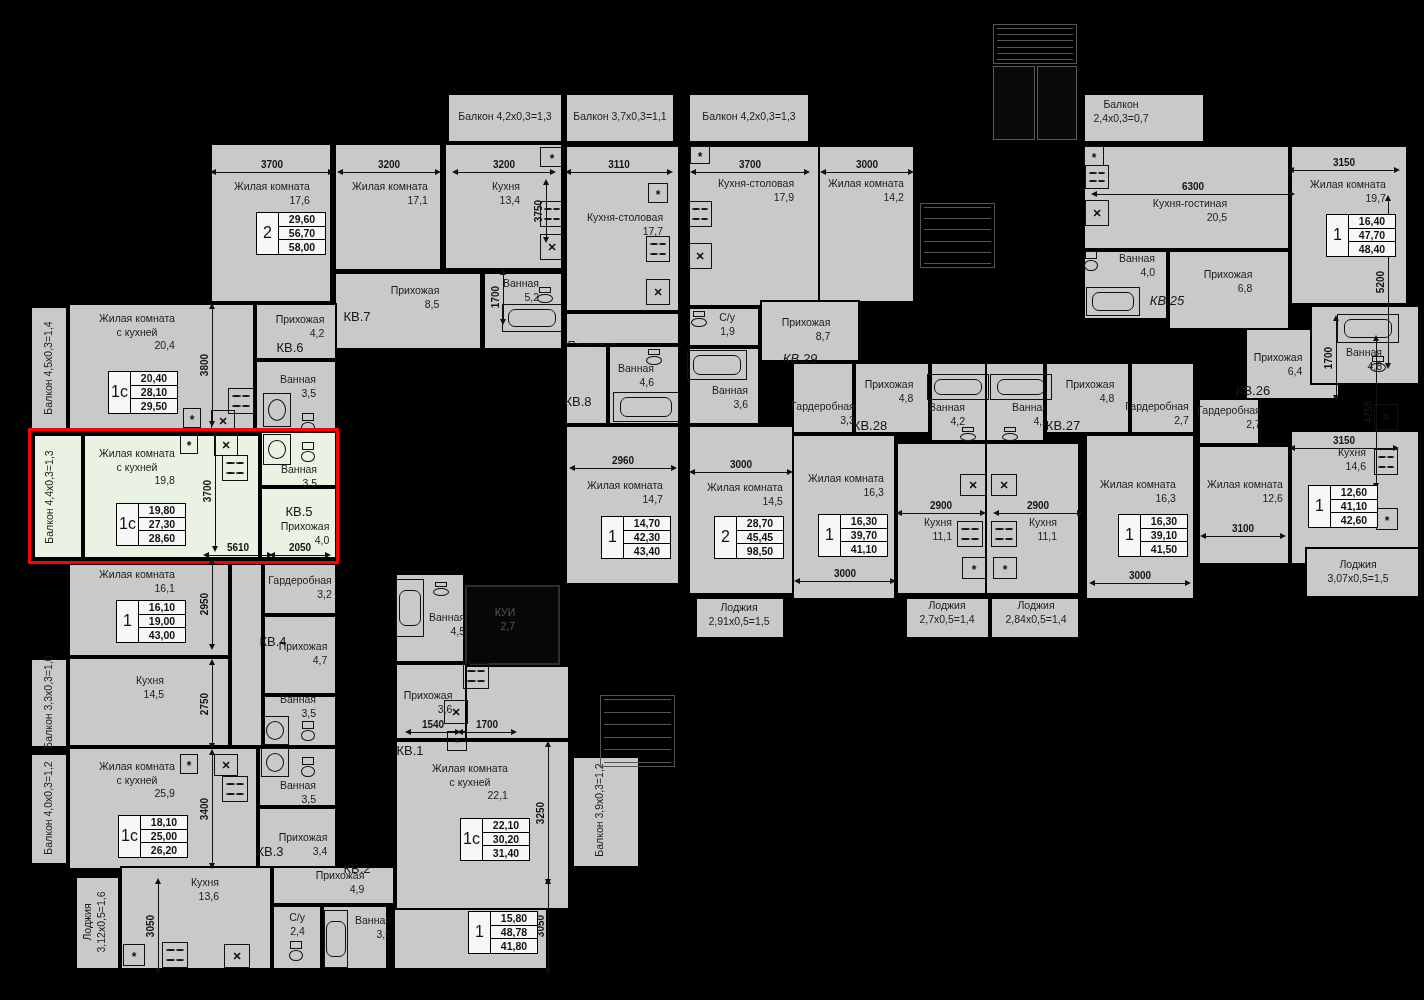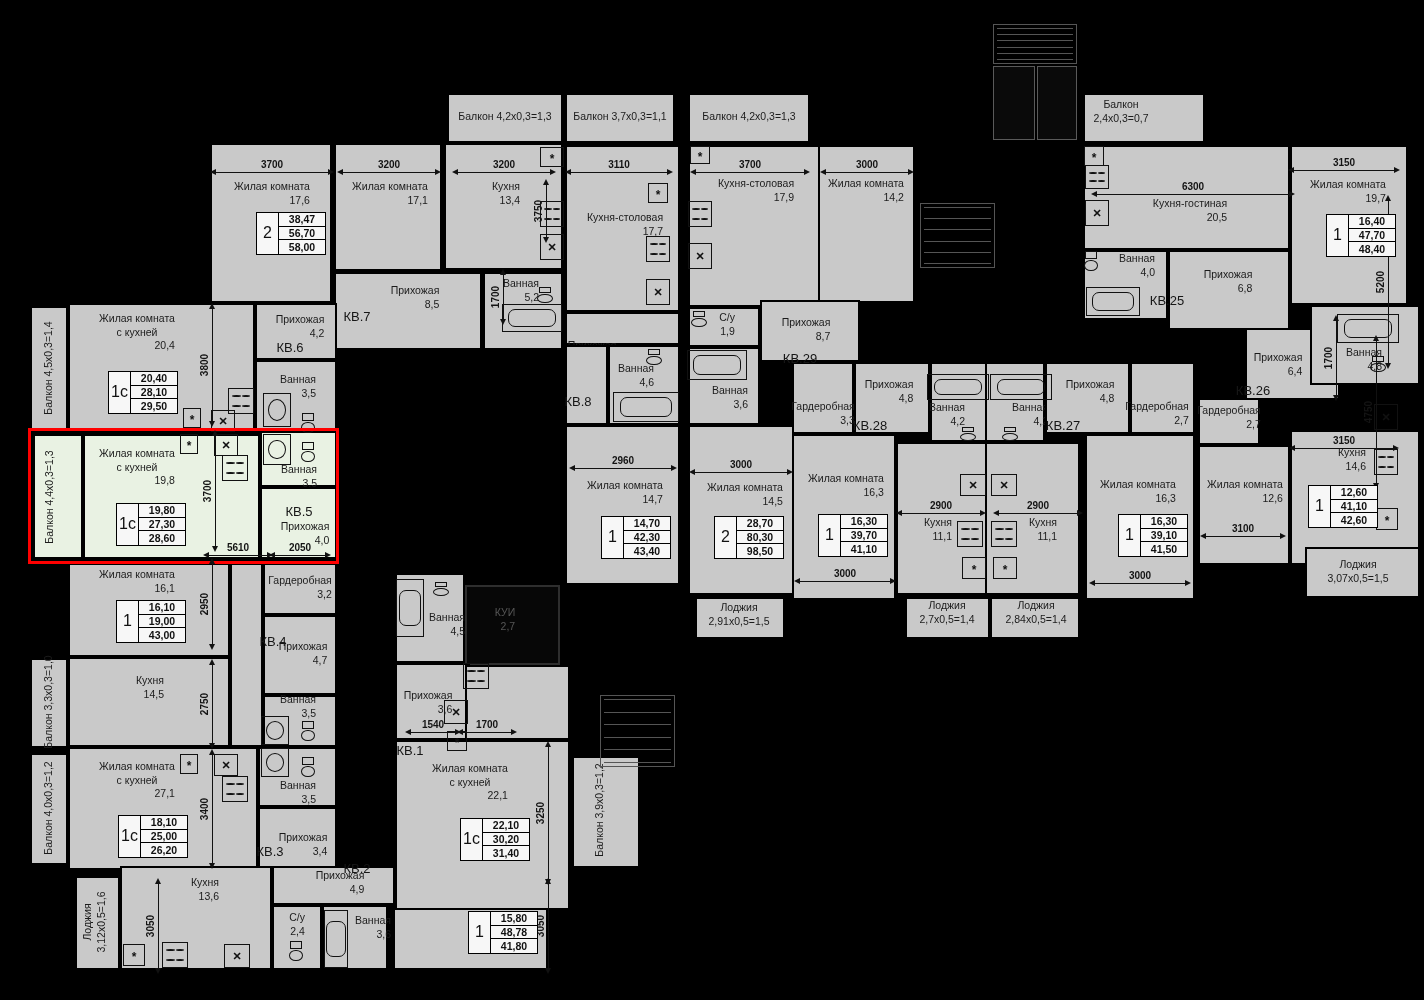--- a/index.html
+++ b/index.html
@@ -152,21 +152,21 @@
       <span>Балкон 3,3х0,3=1,0</span>
     </div>
     <div class="room" style="left: 30px; top: 753px; width: 38px; height: 112px;"></div>
     <div class="rlabel rot" style="left: 49px; top: 808px;">
       <span>Балкон 4,0х0,3=1,2</span>
     </div>
     <div class="room" style="left: 68px; top: 747px; width: 190px; height: 123px;"></div>
     <div class="rlabel" style="left: 137px; top: 780px;">
       <span>Жилая комната</span>
       <span>с кухней</span>
-      <span class="val">27,1</span>
+      <span class="val">25,9</span>
     </div>
     <div class="room" style="left: 258px; top: 747px; width: 79px; height: 60px;"></div>
     <div class="rlabel" style="left: 298px; top: 793px;">
       <span>Ванная</span>
       <span class="val">3,5</span>
     </div>
     <div class="room" style="left: 258px; top: 807px; width: 79px; height: 63px;"></div>
     <div class="rlabel" style="left: 303px; top: 845px;">
       <span>Прихожая</span>
       <span class="val">3,4</span>
@@ -795,21 +795,21 @@
     <div class="dim" style="left: 1344px; top: 442px;">
       <span>3150</span>
       <div class="dline" style="width: 106px;"></div>
     </div>
     <div class="dim" style="left: 1243px; top: 530px;">
       <span>3100</span>
       <div class="dline" style="width: 82px;"></div>
     </div>
     <div class="atable" style="left: 256px; top: 212px;">
       <div class="t">2</div>
-      <div class="v">38,47</div>
+      <div class="v">29,60</div>
       <div class="v">56,70</div>
       <div class="v">58,00</div>
     </div>
     <div class="atable" style="left: 108px; top: 371px;">
       <div class="t">1с</div>
       <div class="v">20,40</div>
       <div class="v">28,10</div>
       <div class="v">29,50</div>
     </div>
     <div class="atable" style="left: 116px; top: 503px;">
@@ -844,21 +844,21 @@
     </div>
     <div class="atable" style="left: 601px; top: 516px;">
       <div class="t">1</div>
       <div class="v">14,70</div>
       <div class="v">42,30</div>
       <div class="v">43,40</div>
     </div>
     <div class="atable" style="left: 714px; top: 516px;">
       <div class="t">2</div>
       <div class="v">28,70</div>
-      <div class="v">80,30</div>
+      <div class="v">45,45</div>
       <div class="v">98,50</div>
     </div>
     <div class="atable" style="left: 818px; top: 514px;">
       <div class="t">1</div>
       <div class="v">16,30</div>
       <div class="v">39,70</div>
       <div class="v">41,10</div>
     </div>
     <div class="atable" style="left: 1118px; top: 514px;">
       <div class="t">1</div>
@@ -879,18 +879,18 @@
       <div class="v">42,60</div>
     </div>
     <div class="kvlabel" style="left: 410px; top: 750px;">КВ.1</div>
     <div class="kvlabel" style="left: 357px; top: 868px;">КВ.2</div>
     <div class="kvlabel" style="left: 270px; top: 851px;">КВ.3</div>
     <div class="kvlabel" style="left: 273px; top: 641px;">КВ.4</div>
     <div class="kvlabel" style="left: 299px; top: 511px;">КВ.5</div>
     <div class="kvlabel" style="left: 290px; top: 347px;">КВ.6</div>
     <div class="kvlabel" style="left: 357px; top: 316px;">КВ.7</div>
     <div class="kvlabel" style="left: 578px; top: 401px;">КВ.8</div>
-    <div class="kvlabel" style="left: 1167px; top: 300px;">КВ.25</div>
+    <div class="kvlabel" style="left: 1167px; top: 300px; font-style: italic;">КВ.25</div>
     <div class="kvlabel" style="left: 1253px; top: 390px;">КВ.26</div>
     <div class="kvlabel" style="left: 1063px; top: 425px;">КВ.27</div>
     <div class="kvlabel" style="left: 870px; top: 425px;">КВ.28</div>
-    <div class="kvlabel" style="left: 800px; top: 358px;">КВ.29</div>
+    <div class="kvlabel" style="left: 800px; top: 358px; font-style: italic;">КВ.29</div>
   </div>
 
 </body></html>

